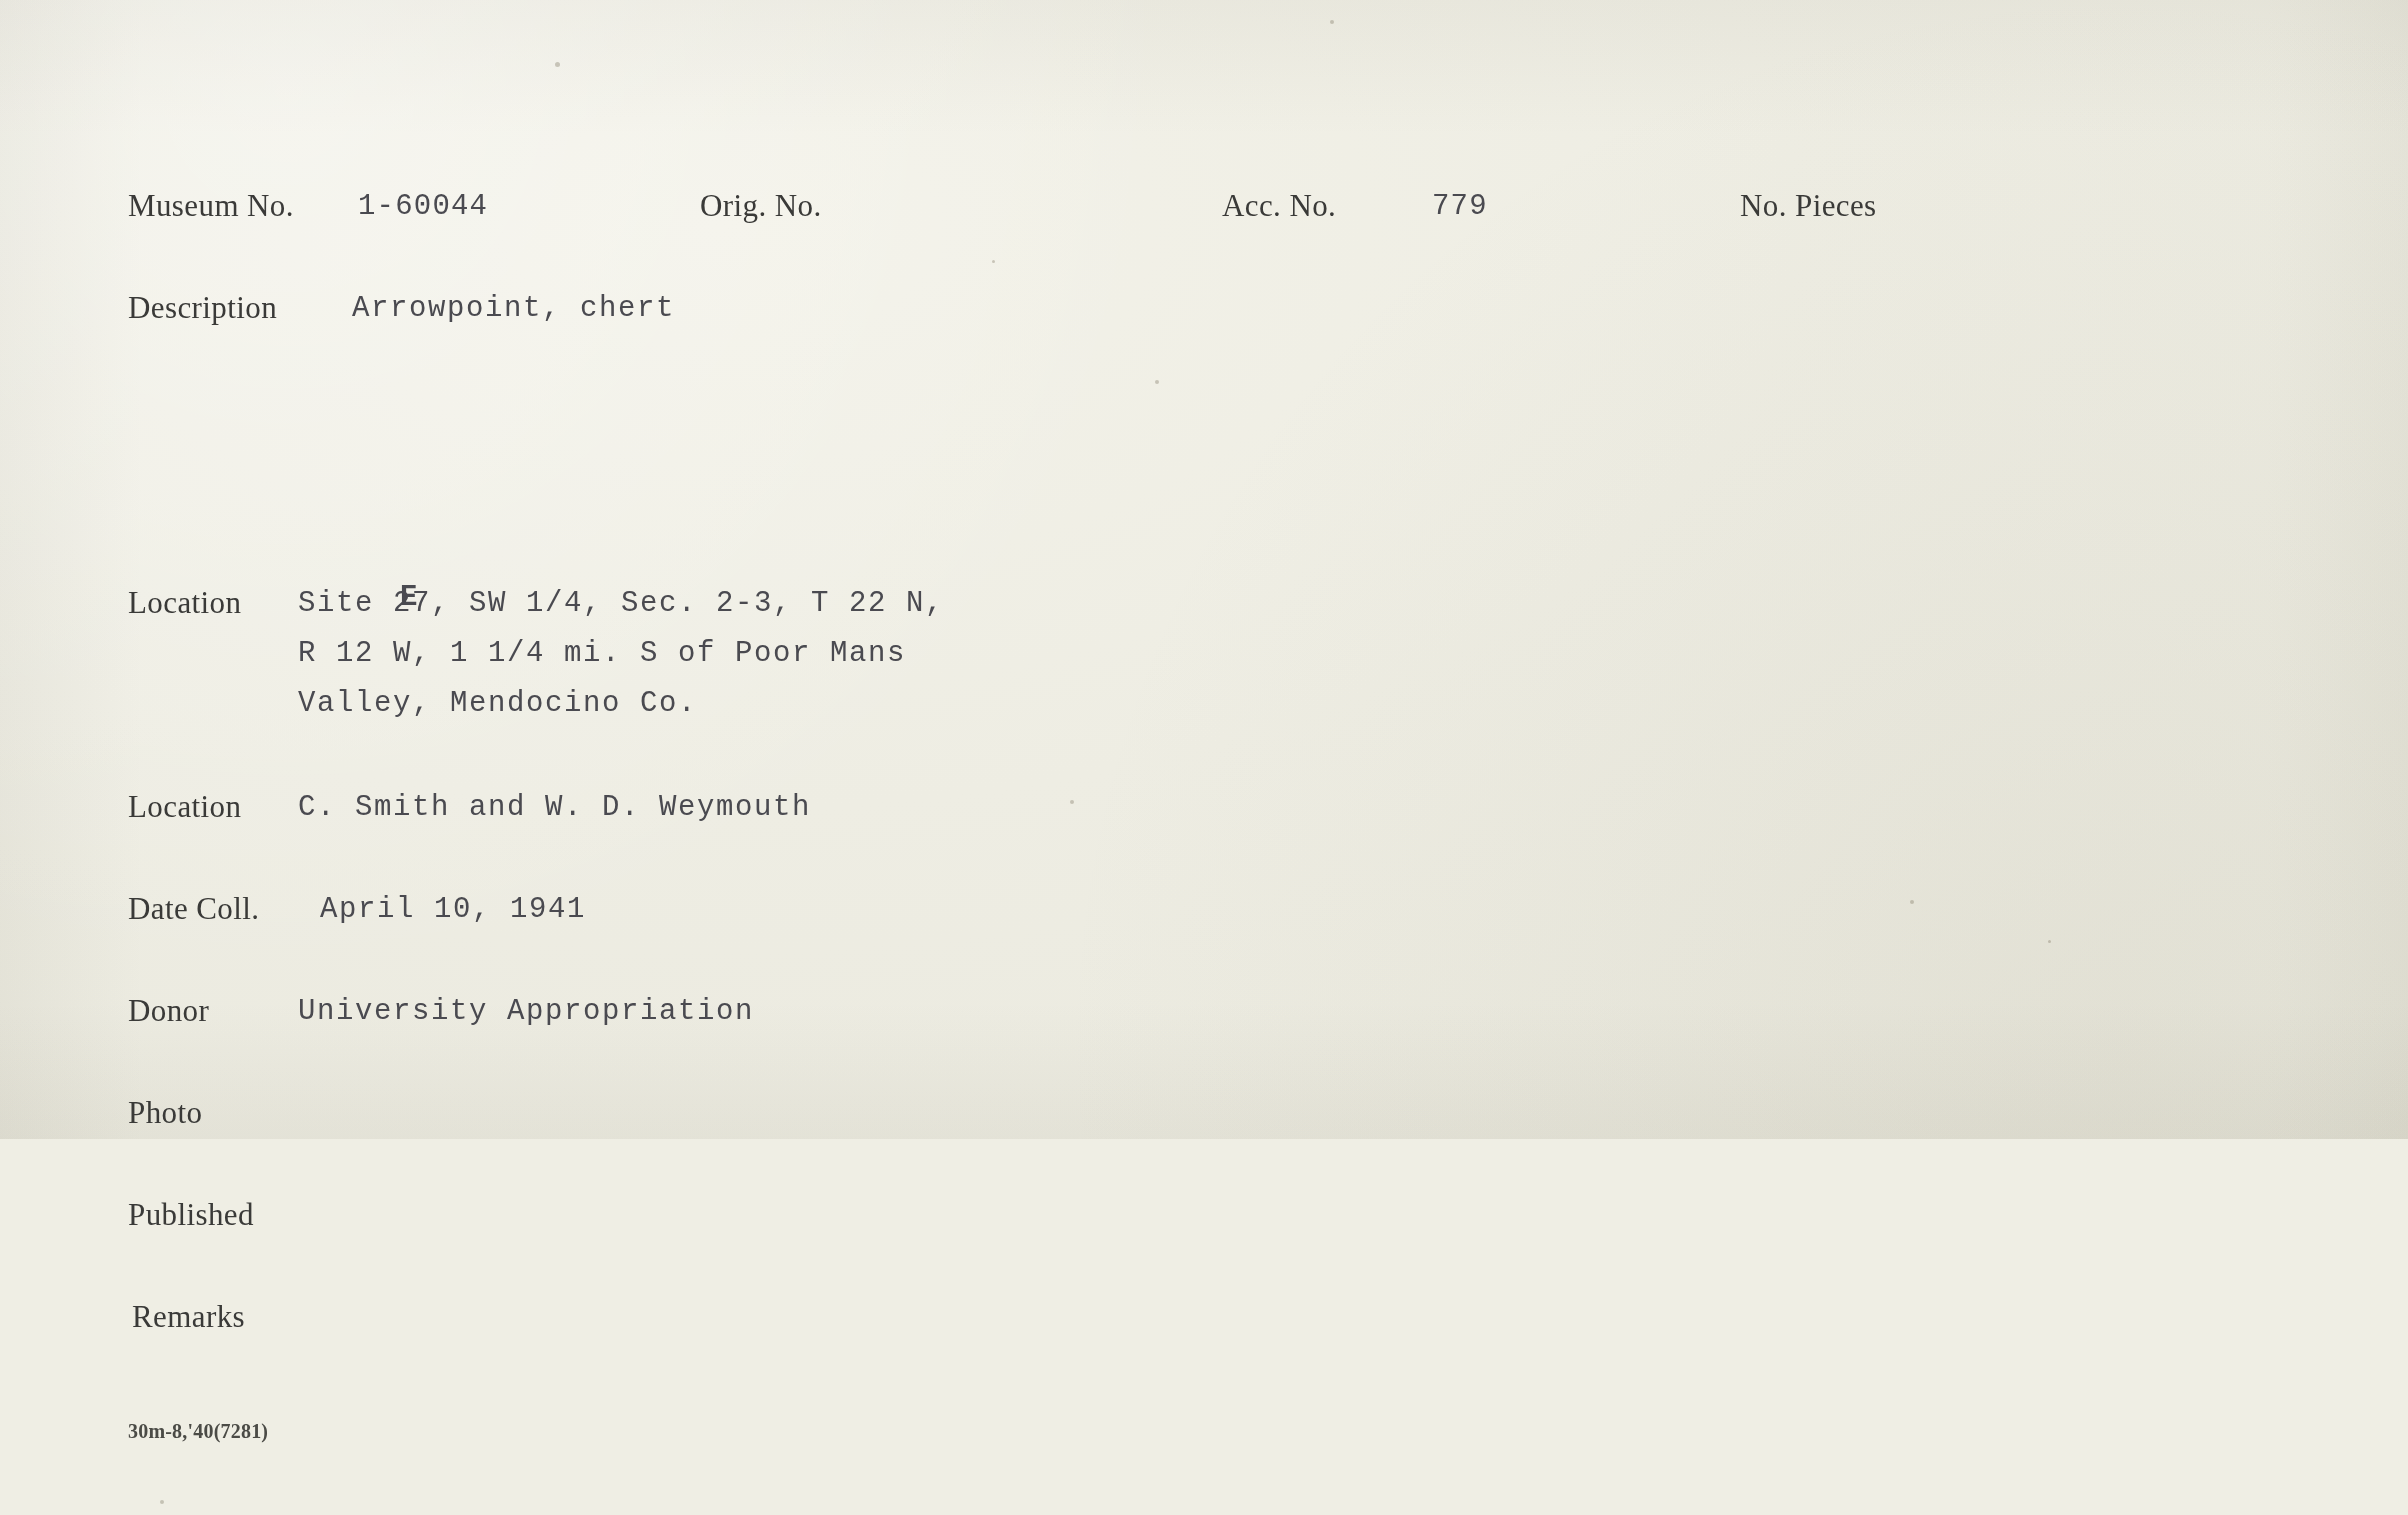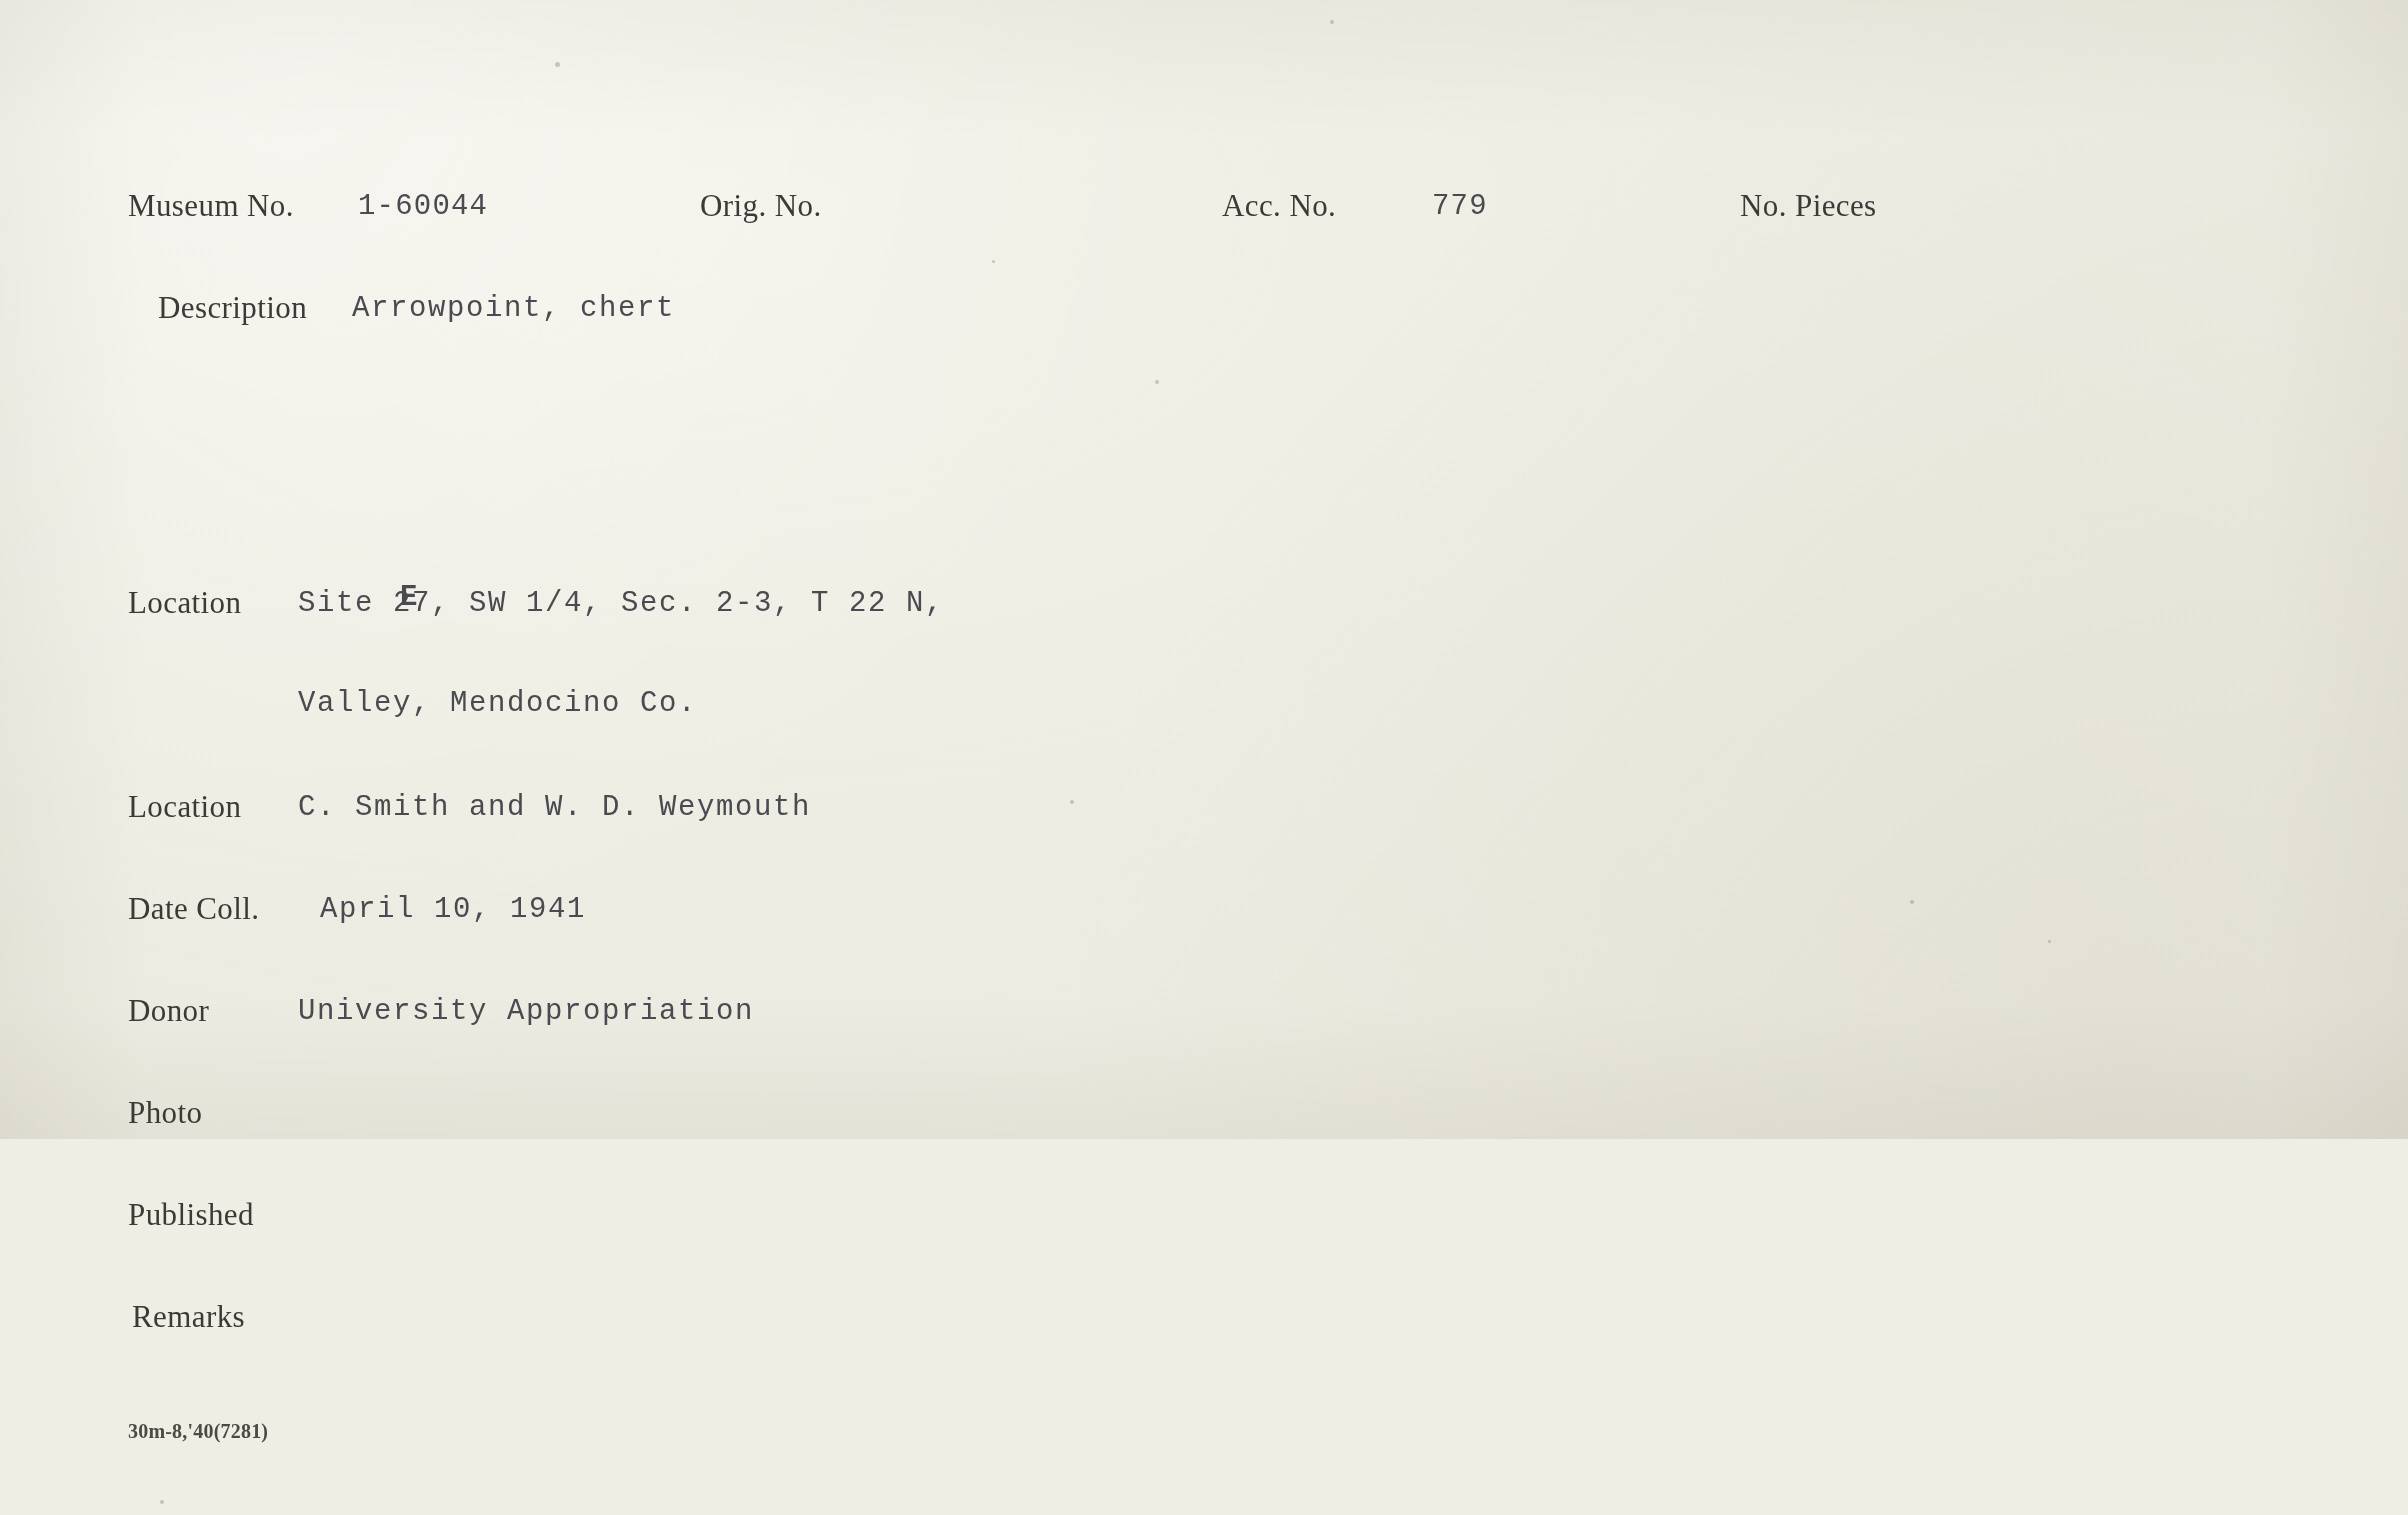--- a/index.html
+++ b/index.html
@@ -71,21 +71,21 @@
   }
 
   
   .r-museum-label { left: 128px; top: 188px; }
   .r-museum-value { left: 358px; top: 190px; }
   .r-orig-label   { left: 700px; top: 188px; }
   .r-acc-label    { left: 1222px; top: 188px; }
   .r-acc-value    { left: 1432px; top: 190px; }
   .r-pieces-label { left: 1740px; top: 188px; }
 
-  .r-desc-label   { left: 128px; top: 290px; margin-left: 30px; }
+  .r-desc-label   { left: 128px; top: 290px; }
   .r-desc-value   { left: 352px; top: 292px; }
 
   .r-loc-label    { left: 128px; top: 585px; }
   .r-loc-line1    { left: 298px; top: 587px; }
   .r-loc-line2    { left: 298px; top: 637px; }
   .r-loc-line3    { left: 298px; top: 687px; }
 
   .r-coll-label   { left: 128px; top: 789px; }
   .r-coll-value   { left: 298px; top: 791px; }
 
@@ -136,20 +136,21 @@
   <div class="typed num r-acc-value">779</div>
 
   <div class="printed r-pieces-label">No. Pieces</div>
 
   <div class="printed r-desc-label">Description</div>
   <div class="typed r-desc-value">Arrowpoint, chert</div>
 
   <div class="printed r-loc-label">Location</div>
   <div class="typed r-loc-line1">Site 27, SW 1/4, Sec. 2-3, T 22 N,</div>
   <div class="overstrike">E</div>
+  <div class="typed r-loc-line2">R 12 W, 1 1/4 mi. S of Poor Mans</div>
   <div class="typed r-loc-line3">Valley, Mendocino Co.</div>
 
   <div class="printed r-coll-label">Location</div>
   <div class="typed r-coll-value">C. Smith and W. D. Weymouth</div>
 
   <div class="printed r-date-label">Date Coll.</div>
   <div class="typed r-date-value">April 10, 1941</div>
 
   <div class="printed r-donor-label">Donor</div>
   <div class="typed r-donor-value">University Appropriation</div>

